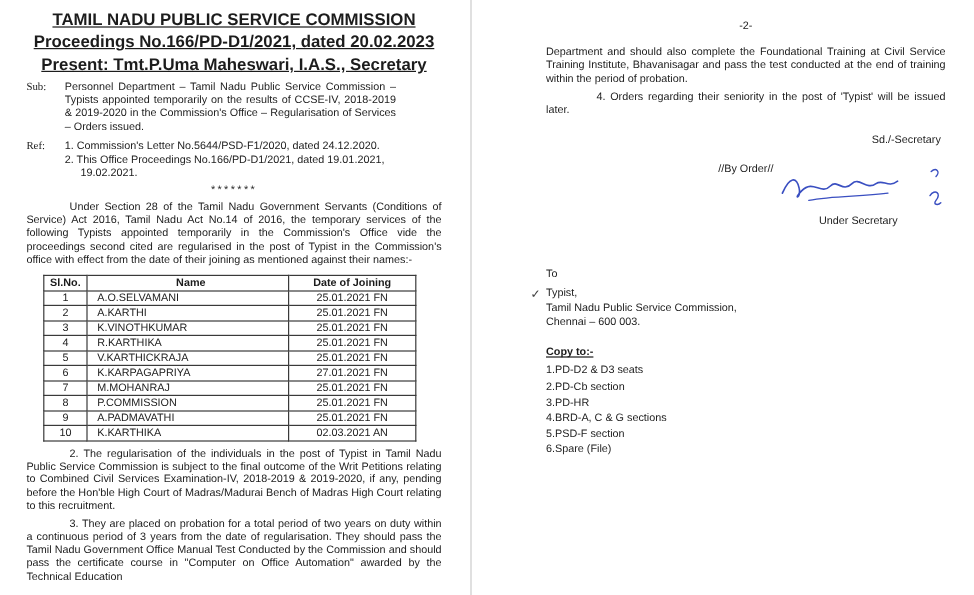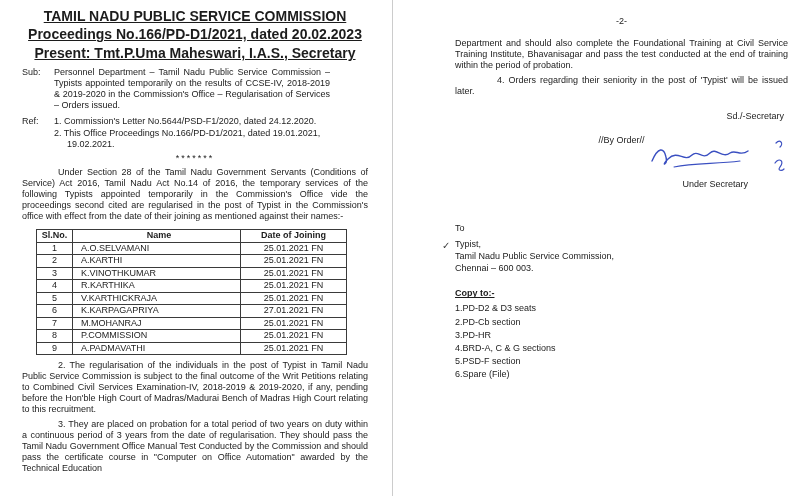--- a/index.html
+++ b/index.html
@@ -15,21 +15,21 @@
   }
   .page { position: absolute; top: 0; bottom: 0; }
   .page-left  { left: 0; width: 392px; padding: 5px 24px 4px 22px; }
   .page-right { left: 392px; width: 420px; border-left: 1px solid #cccccc; padding: 10px 24px 0 62px; }
 
   
   .hdr { text-align: center; font-weight: 700; font-size: 14px; line-height: 1.32; padding-top: 2px; }
   .hdr-line { text-decoration: underline; }
 
   .kv { display: flex; margin-top: 5px; line-height: 1.22; }
-  .kv-label { width: 32px; flex: none; }
+  .kv-label { width: 32px; flex: none; font-family: Liberation Serif, serif; }
   .kv-body { flex: 1; margin-right: 38px; }
   .just { text-align: justify; }
   .ref-item { padding-left: 13px; text-indent: -13px; margin-bottom: 1px; }
 
   .stars { text-align: center; letter-spacing: 2px; margin: 2px 0 1px; }
 
   .para { margin: 4px 0; line-height: 1.22; text-align: justify; }
   .indent { text-indent: 36px; }
   .indent-lg { text-indent: 42px; }
 
@@ -141,20 +141,25 @@
         <tr>
           <td class="col-sl">8</td>
           <td class="col-name">P.COMMISSION</td>
           <td class="col-date">25.01.2021 FN</td>
         </tr>
         <tr>
           <td class="col-sl">9</td>
           <td class="col-name">A.PADMAVATHI</td>
           <td class="col-date">25.01.2021 FN</td>
         </tr>
+        <tr>
+          <td class="col-sl">10</td>
+          <td class="col-name">K.KARTHIKA</td>
+          <td class="col-date">02.03.2021 AN</td>
+        </tr>
       </tbody>
     </table>
 
     <p class="para indent">2. The regularisation of the individuals in the post of Typist in Tamil Nadu Public Service Commission is subject to the final outcome of the Writ Petitions relating to Combined Civil Services Examination-IV, 2018-2019 &amp; 2019-2020, if any, pending before the Hon'ble High Court of Madras/Madurai Bench of Madras High Court relating to this recruitment.</p>
     <p class="para indent">3. They are placed on probation for a total period of two years on duty within a continuous period of 3 years from the date of regularisation. They should pass the Tamil Nadu Government Office Manual Test Conducted by the Commission and should pass the certificate course in "Computer on Office Automation" awarded by the Technical Education</p>
 
   </div>
 
   <div class="page page-right">
 

